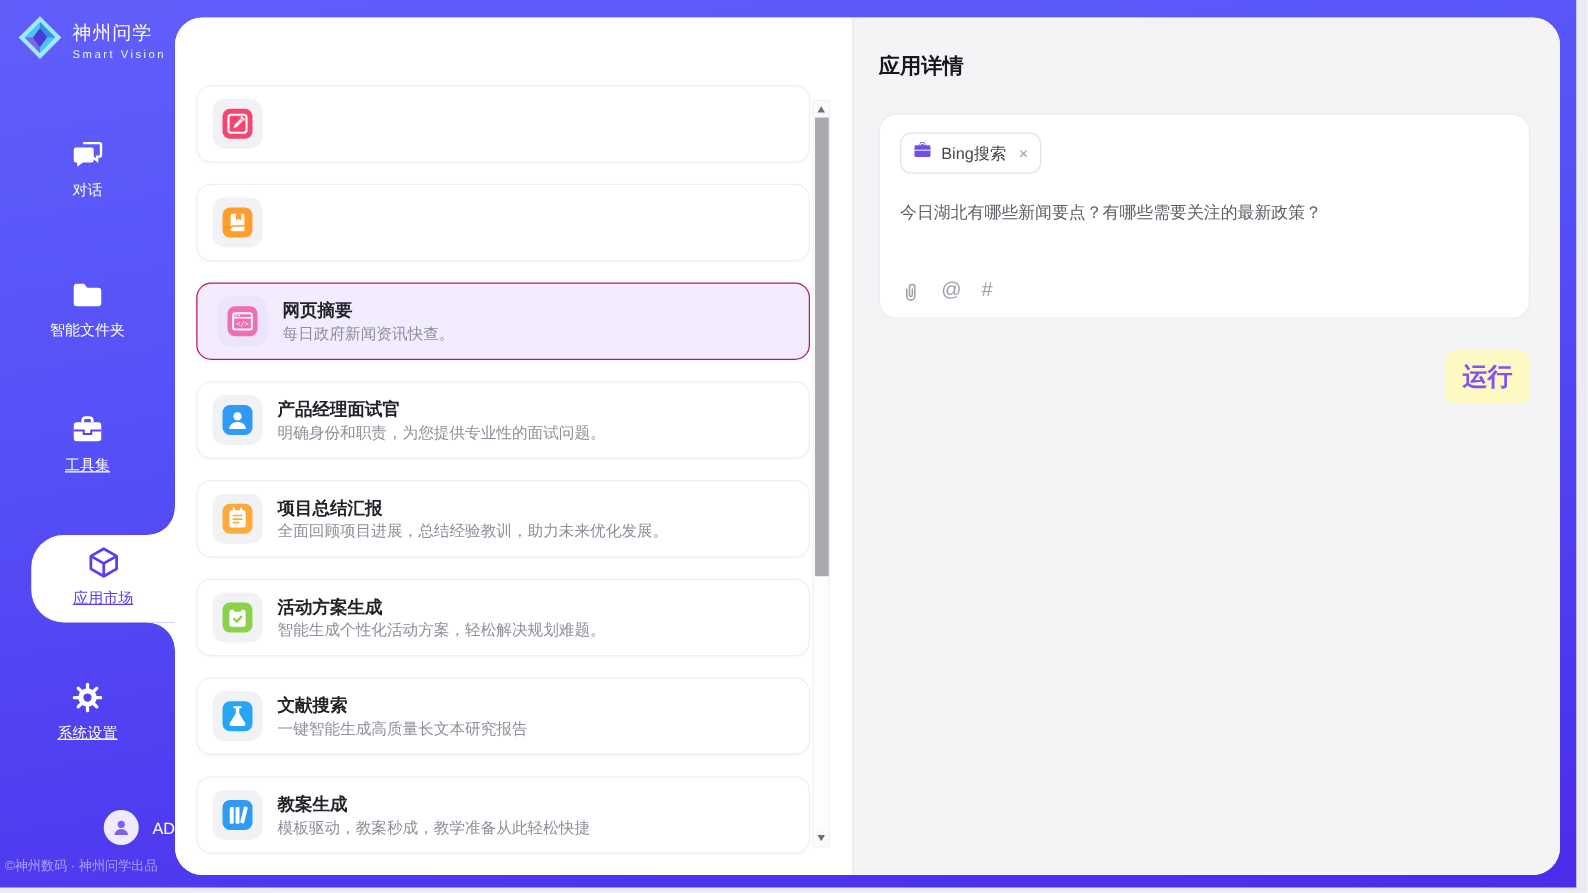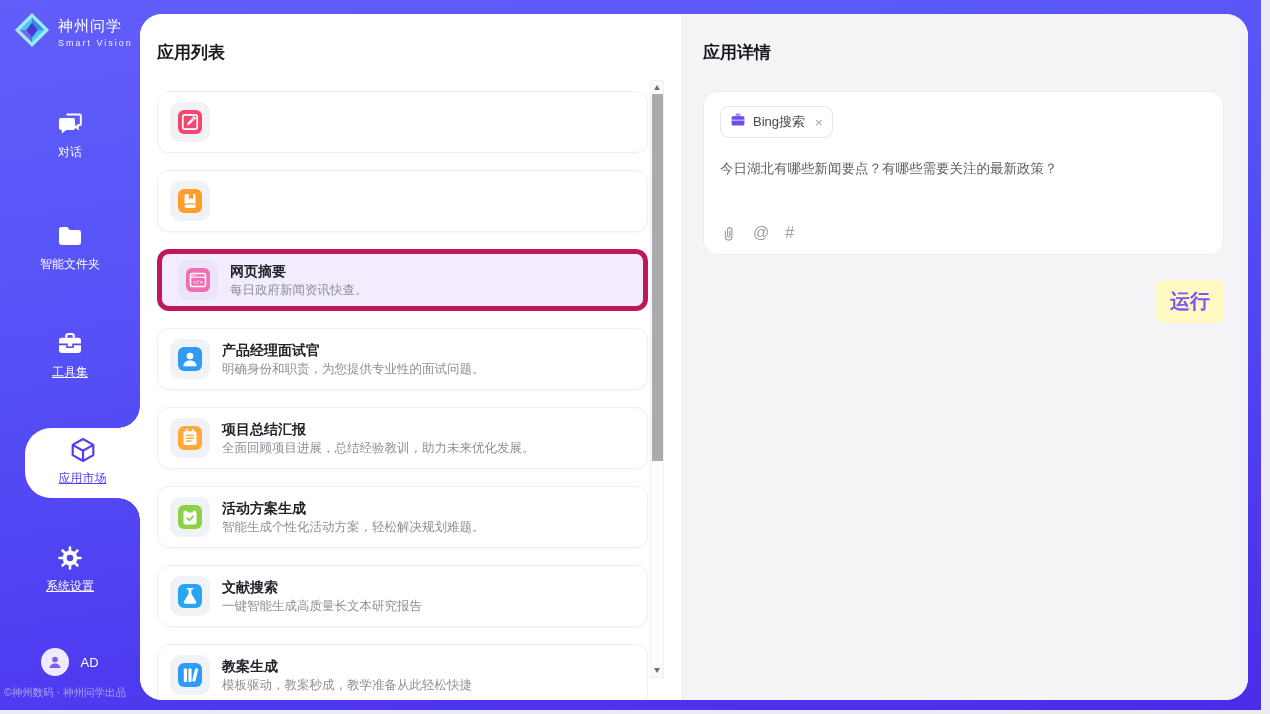--- a/index.html
+++ b/index.html
@@ -16,40 +16,40 @@
 .nav-item .nav-ico { display:flex; justify-content:center; height:28px; }
 .nav-item .nav-label { display:inline-block; font-size:12px; margin-top:6px; }
 .nav-label.u { text-decoration:underline; }
 .nav-item.active { left:25px; width:115px; height:70px; background:#fff;
   border-radius:26px 0 0 26px; color:#5b3df0; padding-top:8px; text-align:center; }
 .nav-item.active .nav-label { color:#5b3df0; }
 .nav-item.active::before { content:""; position:absolute; right:0; top:-22px; width:22px; height:22px;
   background:radial-gradient(circle 22px at 0 0, transparent 21.5px, #fff 22px); }
 .nav-item.active::after { content:""; position:absolute; right:0; bottom:-22px; width:22px; height:22px;
   background:radial-gradient(circle 22px at 0 100%, transparent 21.5px, #fff 22px); }
-.user-row { position:absolute; left:0; top:648px; width:140px; display:flex; justify-content:center;
+.user-row { position:absolute; left:0; top:648px; width:140px; display:flex; justify-content:flex-end;
   align-items:center; gap:11px; }
 .avatar { width:28px; height:28px; border-radius:50%; background:#efeafd; display:flex;
   align-items:center; justify-content:center; cursor:pointer; }
 .user-name { color:#fff; font-size:13px; }
 .sidebar-footer { position:absolute; left:4px; top:686px; width:136px; font-size:10.5px;
   color:rgba(255,255,255,.5); white-space:nowrap; }
 
 
 .content { position:absolute; left:140px; top:14px; width:1108px; height:686px;
   border-radius:22px; background:#fff; display:flex; overflow:hidden; }
 
 
 .list-panel { position:relative; width:542px; padding:27px 17px 0 17px; background:#fff; }
 .panel-title { font-size:17px; font-weight:bold; color:#17181c; }
 .cards { margin-top:27px; width:491px; }
 .card { height:62px; border:1px solid #efeff3; border-radius:12px; margin-bottom:17px;
   display:flex; align-items:center; padding:0 12px; gap:12px; background:#fff; cursor:pointer;
   box-shadow:0 1px 2px rgba(20,20,40,.03); }
-.card.selected { background:#f2ecfe; border:5px solid #be185d;padding-left:16px; }
+.card.selected { background:#f2ecfe; border:1px solid #be185d;padding-left:16px; }
 .card-icon { width:40px; height:40px; min-width:40px; border-radius:10px; background:#f1f2f5;
   display:flex; align-items:center; justify-content:center; }
 .card.selected .card-icon { background:#ebe4fb; }
 .glyph { width:24px; height:24px; border-radius:6px; background:var(--c,#999);
   display:flex; align-items:center; justify-content:center; }
 .glyph svg { display:block; }
 .glyph .tint { fill:var(--c); stroke:none; }
 .glyph .tint-stroke { stroke:var(--c); fill:none; }
 .card-name { font-size:14px; font-weight:bold; color:#222329; line-height:1; margin-bottom:6px; }
 .card-desc { font-size:12.5px; color:#8d9099; line-height:1; }
@@ -169,21 +169,20 @@
       </svg>
     </span>
     <span class="user-name">AD</span>
   </div>
 
   <div class="sidebar-footer">©神州数码 · 神州问学出品</div>
 
   <div class="content">
 
     <section class="list-panel">
-      <h2 class="panel-title">应用列表</h2>
 
       <div class="cards">
 
         <div class="card">
           <span class="card-icon">
             <span class="glyph" style="--c: #f5466f;">
               <svg width="24" height="24" viewBox="0 0 24 24">
                 <rect x="4.8" y="4.8" width="14.4" height="14.4" rx="2.2" fill="none" stroke="#fff" stroke-width="1.7"></rect>
                 <path d="M8.8 15.4l.9-2.7 4.7-4.7 1.8 1.8-4.7 4.7z" fill="#fff"></path>
                 <path d="M14.8 6.4l2.8 2.8" stroke="#fff" stroke-width="1.7"></path>

